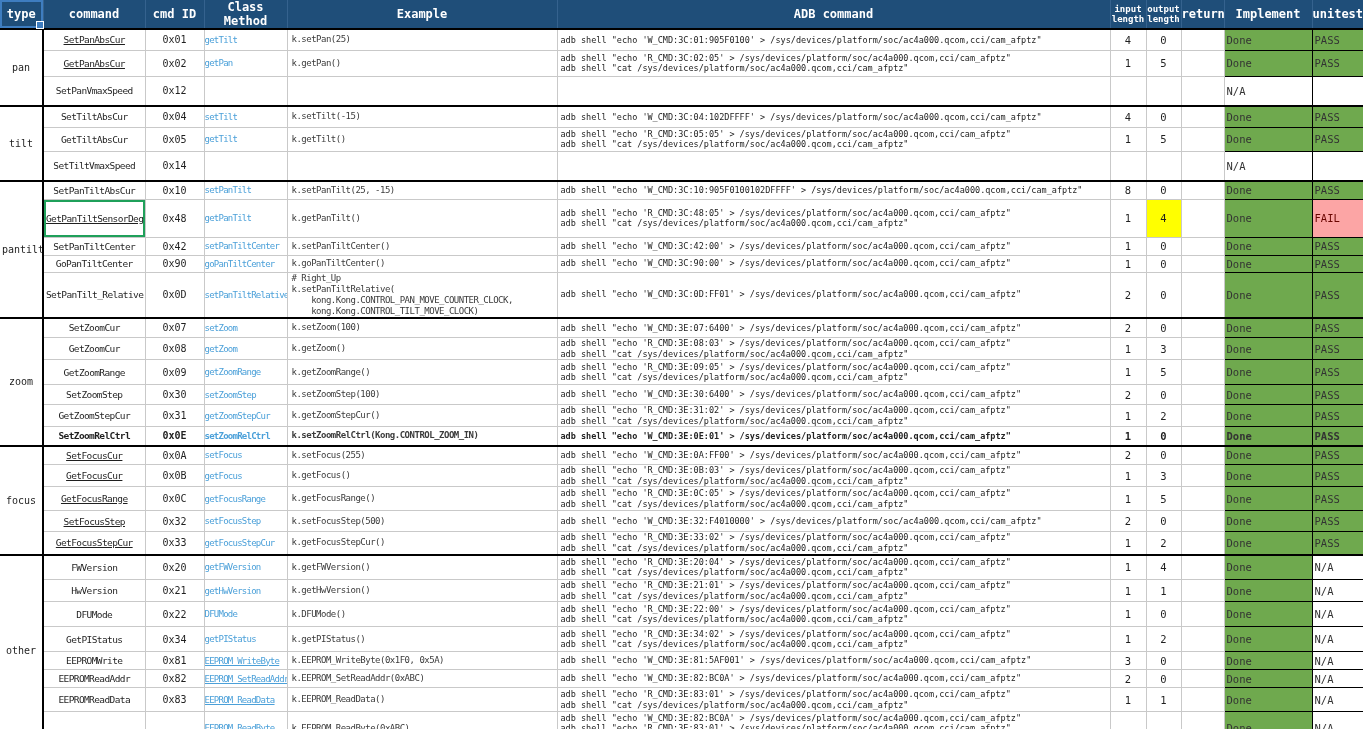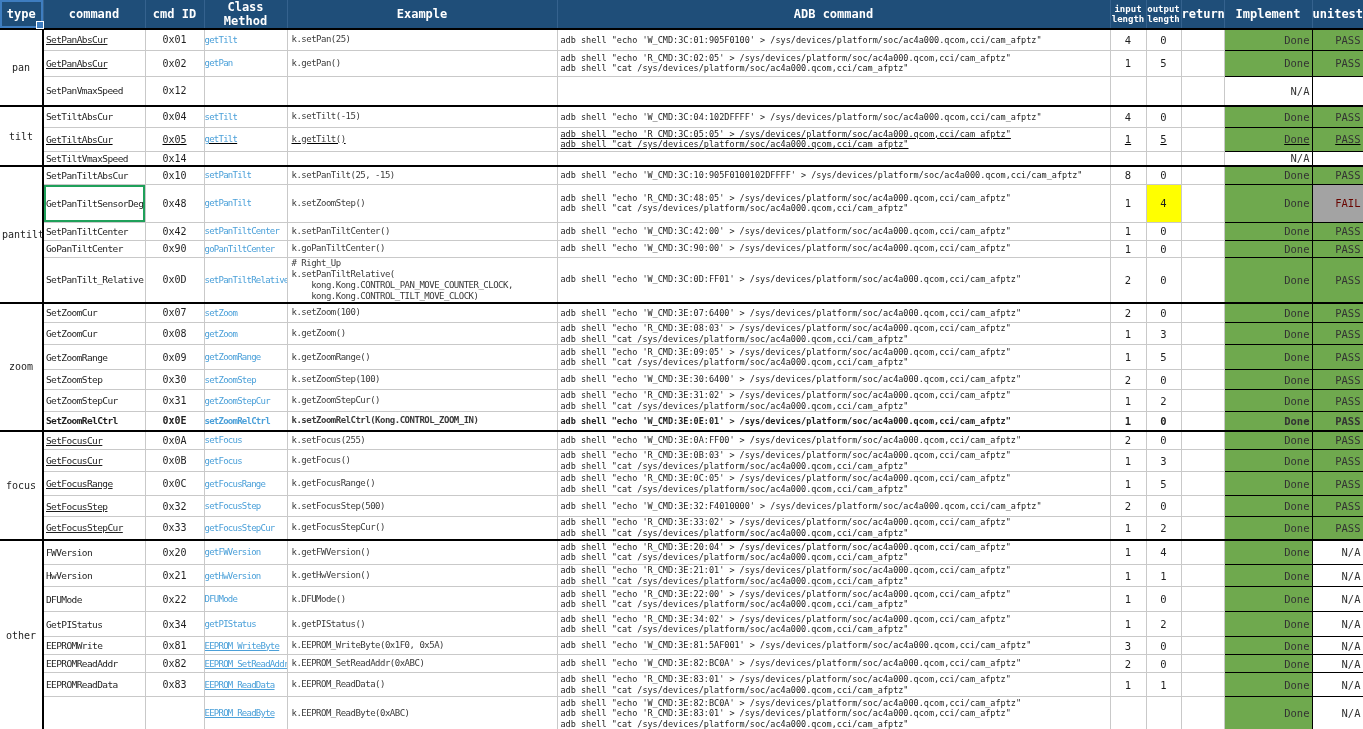--- a/index.html
+++ b/index.html
@@ -16,33 +16,33 @@
            border-right:1px solid #35628e;border-bottom:2px solid #000;padding:0;}
   thead th.small{font-size:9px;line-height:10px;white-space:pre-line;}
   thead th.a1{position:relative;box-shadow:inset 0 0 0 2px #3E7DC0;}
   .fill-handle{position:absolute;right:-1px;bottom:-1px;width:6px;height:6px;
                background:#3E7DC0;border:1px solid #fff;z-index:5;}
 
   td{padding:0 2px;overflow:hidden;vertical-align:middle;font-size:9.5px;color:#1f1f1f;
      border-right:1px solid #c9c9c9;border-bottom:1px solid #c9c9c9;}
   td.t-cell{border-right:2px solid #000;border-bottom:2px solid #000;
             text-align:center;font-size:10px;background:#fff;}
-  td.cellcmd{letter-spacing:-0.6px;}
+  td.cellcmd{letter-spacing:-0.6px;text-align:center;}
   td.cellid{text-align:center;font-size:10px;}
   td.cellmethod{color:#4BA0D9;font-size:9px;letter-spacing:-0.75px;padding:0;}
   td.cellex{font-size:9px;letter-spacing:-0.5px;white-space:pre;line-height:11px;color:#3b3b3b;padding:0 0 0 4px;}
   td.celladb{font-size:8.5px;white-space:pre;line-height:10.5px;color:#222;padding:0 0 0 3px;}
   td.cellnum{text-align:center;font-size:10.5px;}
-  td.cellimpl,td.cellunit{border:1px solid #000;text-align:right;font-size:10.5px;color:#333;}
+  td.cellimpl,td.cellunit{border:1px solid #000;text-align:left;font-size:10.5px;color:#333;}
   tr.grp-top td{border-top:2px solid #000;}
   .bg-green{background:#6FA94E;}
-  .bg-red{background:#a3a3a3;color:#690500 !important;}
+  .bg-red{background:#fca5a5;color:#690500 !important;}
   .bg-yellow{background:#FFFF00;}
   .link{text-decoration:underline;}
-  .sel-green{box-shadow:inset 0 0 0 2px #1FA05A;}
+  .sel-green{box-shadow:inset 0 0 0 2px #1FA05A;text-decoration:underline;}
 </style>
 </head>
 <body>
 
 <table>
   <colgroup>
     <col class="c-type">
       <col class="c-cmd">
       <col class="c-id">
       <col class="c-method">
@@ -119,34 +119,34 @@
         <td class="cellid">0x04</td>
         <td class="cellmethod">setTilt</td>
         <td class="cellex">k.setTilt(-15)</td>
         <td class="celladb">adb shell "echo 'W_CMD:3C:04:102DFFFF' &gt; /sys/devices/platform/soc/ac4a000.qcom,cci/cam_afptz"</td>
         <td class="cellnum">4</td>
         <td class="cellnum">0</td>
         <td class="cellnum"></td>
         <td class="cellimpl bg-green">Done</td>
         <td class="cellunit bg-green">PASS</td>
       </tr>
-      <tr style="height: 24px; text-decoration: underline;">
+      <tr style="height: 24px;">
         <td class="cellcmd">GetTiltAbsCur</td>
         <td class="cellid">0x05</td>
         <td class="cellmethod">getTilt</td>
         <td class="cellex">k.getTilt()</td>
         <td class="celladb">adb shell "echo 'R_CMD:3C:05:05' &gt; /sys/devices/platform/soc/ac4a000.qcom,cci/cam_afptz"
 adb shell "cat /sys/devices/platform/soc/ac4a000.qcom,cci/cam_afptz"</td>
         <td class="cellnum">1</td>
         <td class="cellnum">5</td>
         <td class="cellnum"></td>
         <td class="cellimpl bg-green">Done</td>
         <td class="cellunit bg-green">PASS</td>
       </tr>
-      <tr style="height: 15px;">
+      <tr style="height: 30px;">
         <td class="cellcmd">SetTiltVmaxSpeed</td>
         <td class="cellid">0x14</td>
         <td class="cellmethod"></td>
         <td class="cellex"></td>
         <td class="celladb"></td>
         <td class="cellnum"></td>
         <td class="cellnum"></td>
         <td class="cellnum"></td>
         <td class="cellimpl">N/A</td>
         <td class="cellunit"></td>
@@ -161,21 +161,21 @@
         <td class="cellnum">8</td>
         <td class="cellnum">0</td>
         <td class="cellnum"></td>
         <td class="cellimpl bg-green">Done</td>
         <td class="cellunit bg-green">PASS</td>
       </tr>
       <tr style="height: 38px;">
         <td class="cellcmd sel-green">GetPanTiltSensorDeg</td>
         <td class="cellid">0x48</td>
         <td class="cellmethod">getPanTilt</td>
-        <td class="cellex">k.setZoomStep()</td>
+        <td class="cellex">k.getPanTilt()</td>
         <td class="celladb">adb shell "echo 'R_CMD:3C:48:05' &gt; /sys/devices/platform/soc/ac4a000.qcom,cci/cam_afptz"
 adb shell "cat /sys/devices/platform/soc/ac4a000.qcom,cci/cam_afptz"</td>
         <td class="cellnum">1</td>
         <td class="cellnum bg-yellow">4</td>
         <td class="cellnum"></td>
         <td class="cellimpl bg-green">Done</td>
         <td class="cellunit bg-red">FAIL</td>
       </tr>
       <tr style="height: 18px;">
         <td class="cellcmd">SetPanTiltCenter</td>

